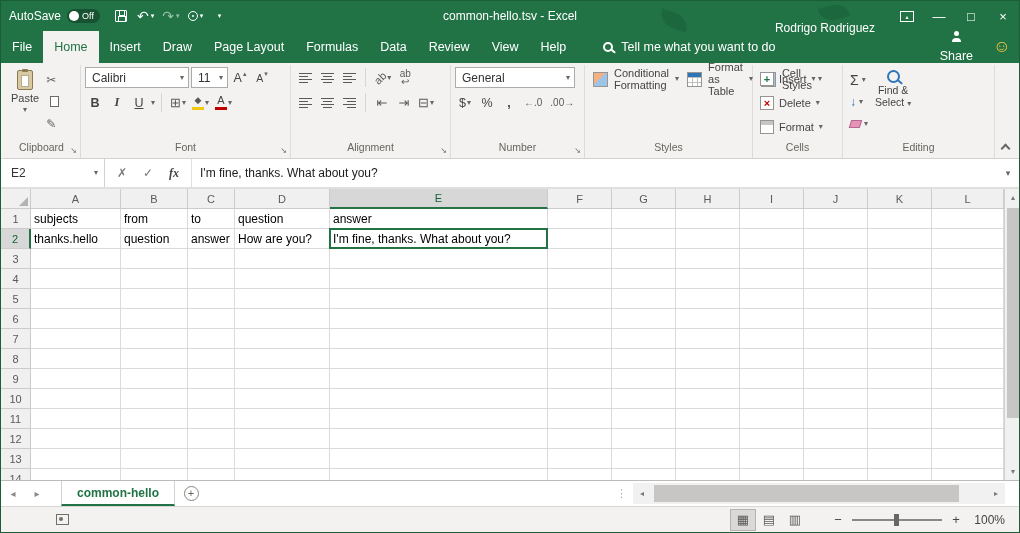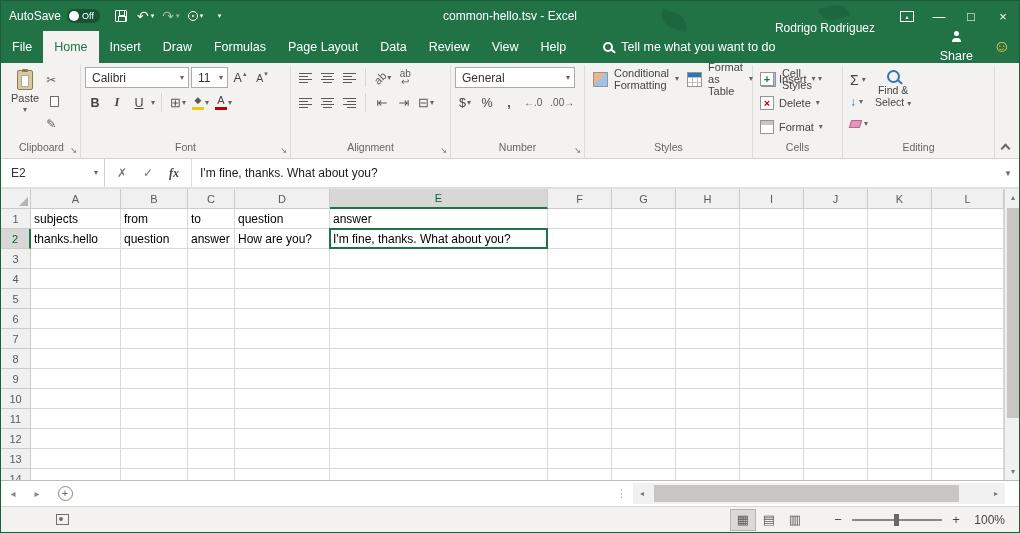--- a/index.html
+++ b/index.html
@@ -198,22 +198,22 @@
       <span class="win-btn">□</span>
       <span class="win-btn">×</span>
     </div>
   </div>
 
   <div class="tabrow">
     <span class="rtab">File</span>
     <span class="rtab active">Home</span>
     <span class="rtab">Insert</span>
     <span class="rtab">Draw</span>
+    <span class="rtab">Page Layout</span>
     <span class="rtab">Formulas</span>
-    <span class="rtab">Page Layout</span>
     <span class="rtab">Data</span>
     <span class="rtab">Review</span>
     <span class="rtab">View</span>
     <span class="rtab">Help</span>
     <span class="tellme">
       <span class="mag"></span>
       <span>Tell me what you want to do</span>
     </span>
     <span class="share">
       <span class="person"></span>
@@ -683,20 +683,21 @@
       <div class="vs-track">
           <div class="vs-thumb"></div>
         </div>
       <span class="vs-btn">▾</span>
     </div>
   </div>
 
   <div class="sheetbar">
     <span class="tab-nav">◂</span>
     <span class="tab-nav">▸</span>
+    <span class="sheettab">common-hello</span>
     <span class="addsheet">
         <span class="circ">+</span>
       </span>
     <span class="sb-spacer"></span>
     <span class="splitter">⋮</span>
     <div class="hscroll">
       <span class="hs-btn">◂</span>
       <div class="hs-track">
           <div class="hs-thumb"></div>
         </div>

